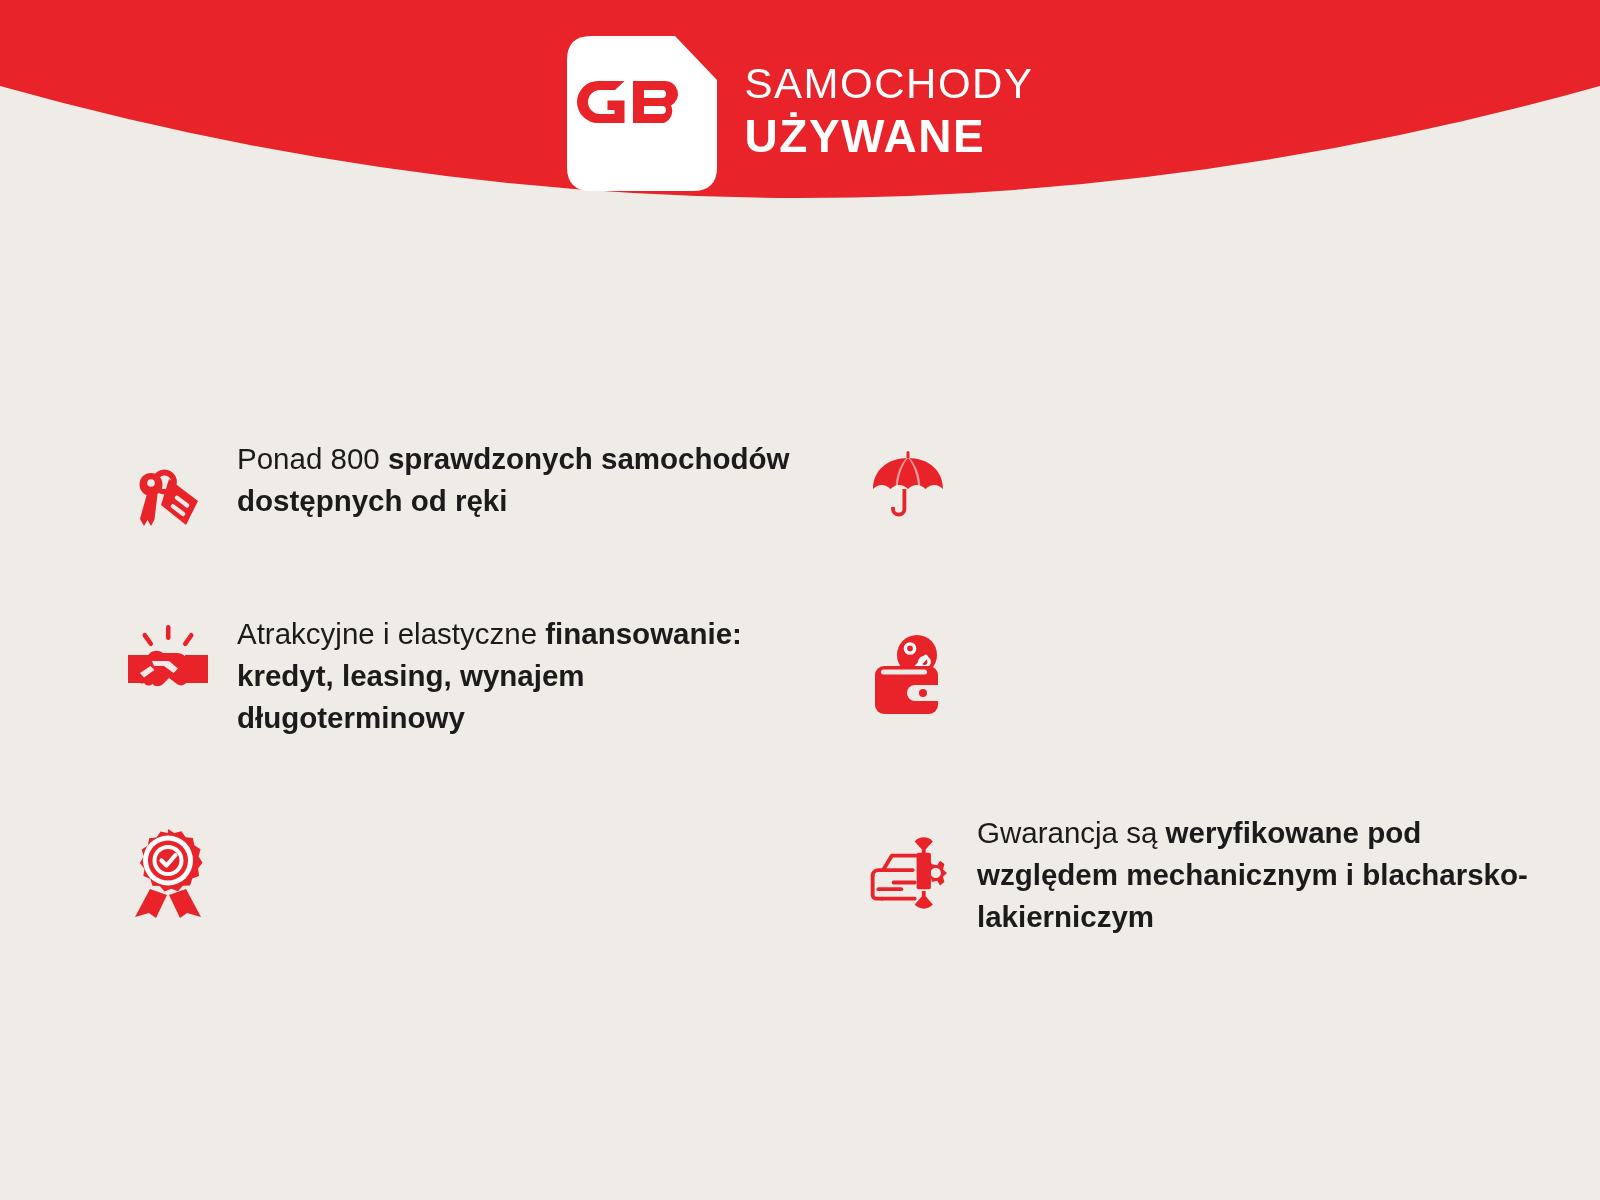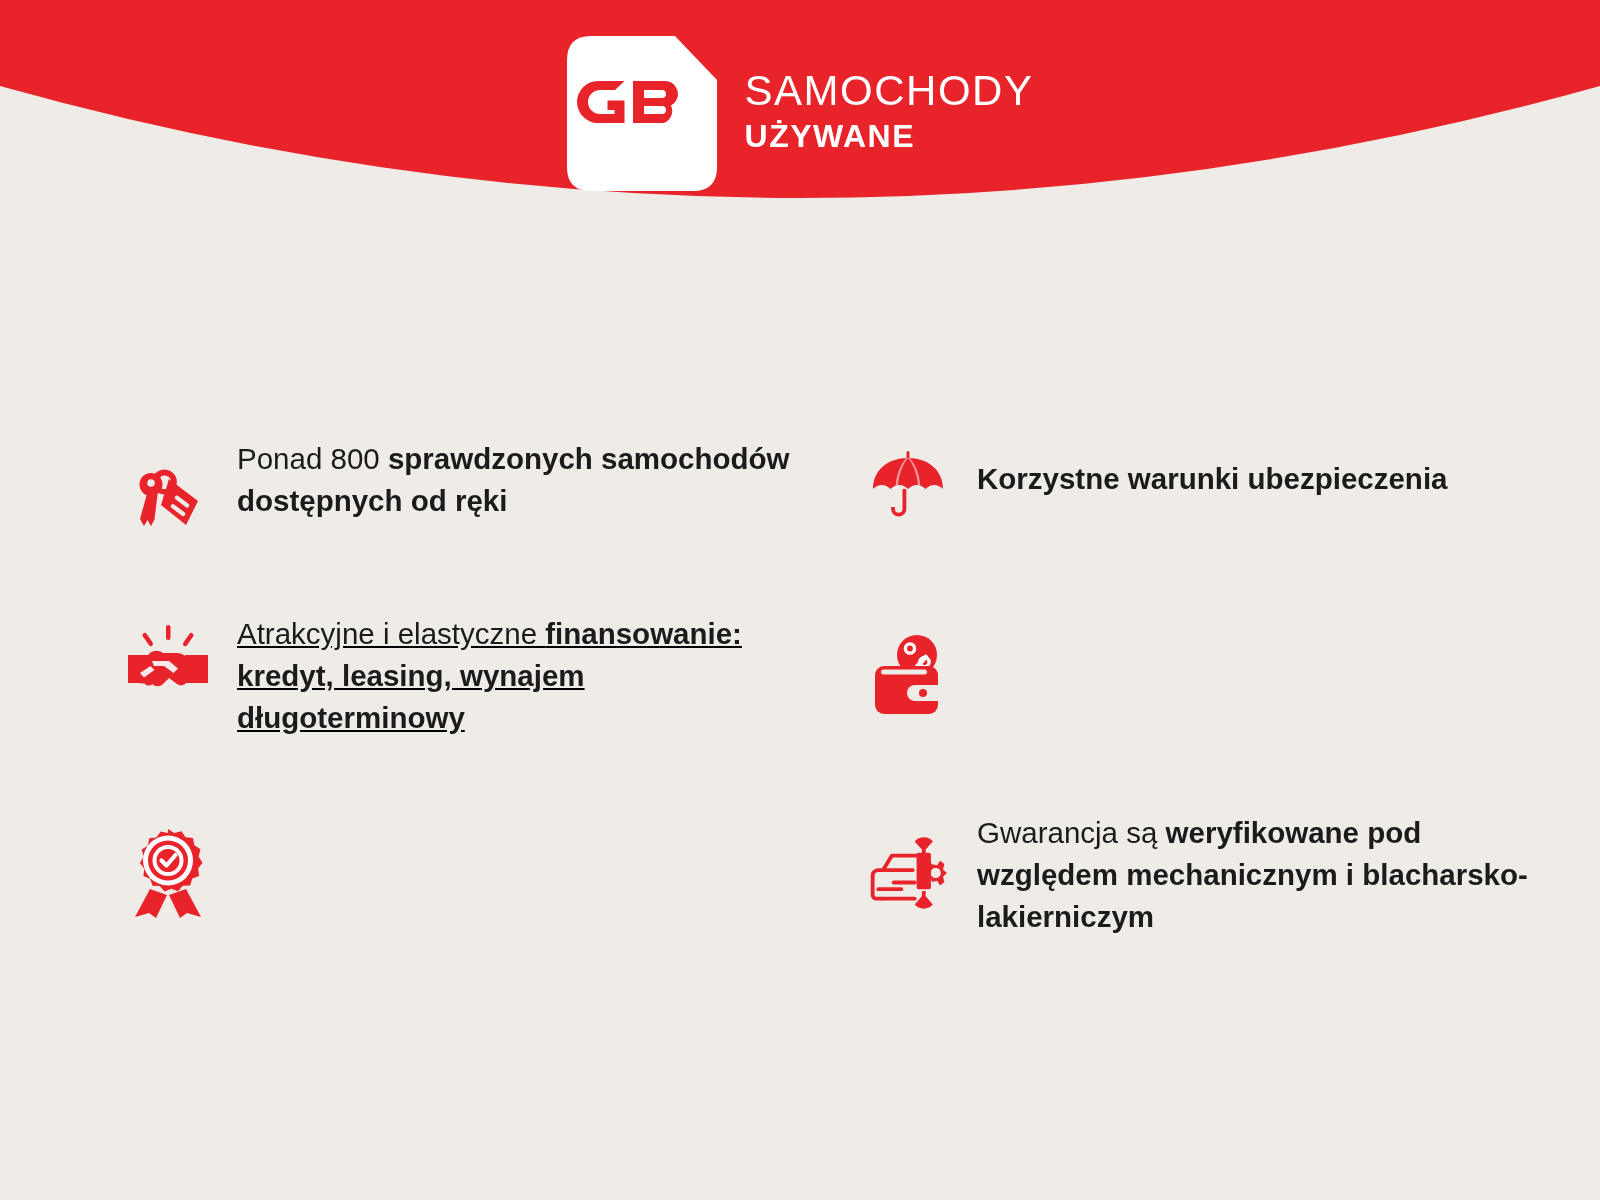--- a/index.html
+++ b/index.html
@@ -58,21 +58,21 @@
     padding-bottom: 4px;
   }
   .wordmark-line1 {
     color: #ffffff;
     font-size: 42px;
     font-weight: 400;
     letter-spacing: 1.5px;
   }
   .wordmark-line2 {
     color: #ffffff;
-    font-size: 32px;
+    font-size: 46px;
     font-weight: 700;
     letter-spacing: 1.5px;
     margin-top: 8px;
   }
 
   
   .features {
     position: absolute;
     left: 0;
     top: 430px;
@@ -126,21 +126,21 @@
   .row2-left .feature-text  { padding-top: 8px; }
   .row2-right .feature-icon { margin-top: 26px; }
   .row2-right .feature-text { padding-top: 2px; }
 
   .row3-left .feature-icon  { margin-top: 20px; }
   .row3-left .feature-text  { padding-top: 6px; }
   .row3-right .feature-icon { margin-top: 18px; }
   .row3-right .feature-text { padding-top: 2px; }
 
   .row1 { height: 175px; }
-  .row2 { height: 205px; text-decoration: underline; }
+  .row2 { height: 205px; }
   .row3 { height: 175px; }
 </style>
 </head>
 <body>
 
 <div class="header-band">
   <svg width="1600" height="260" viewBox="0 0 1600 260" xmlns="http://www.w3.org/2000/svg" aria-hidden="true">
     <path d="M0,0 L1600,0 L1600,86 Q800,310 0,86 Z" fill="#e8232a"></path>
   </svg>
 </div>
@@ -203,23 +203,20 @@
                    C52,38.5 45.5,38.5 40,44
                    C34.5,38.5 28,38.5 22.5,44
                    C17,38.5 10.5,38.5 5,44 Z"></path>
 
           <path d="M40,13 C34,20 30.5,31 29.8,42.5 L27.6,44 C27.6,31 32,20 38.4,13 Z" fill="#ffffff" opacity="0.55"></path>
           <path d="M41.6,13 C48,20 52.4,31 52.4,44 L50.2,42.5 C49.5,31 46,20 40,13 Z" fill="#ffffff" opacity="0.55"></path>
 
           <path d="M38.3,44 L38.3,64 A7.6,7.6 0 0 1 23.1,64 L23.1,62 L26.9,62 L26.9,64 A3.8,3.8 0 0 0 34.5,64 L34.5,44 Z"></path>
         </g>
       </svg>
-    </div>
-    <div class="feature-text">
-      <span></span><b>Korzystne warunki ubezpieczenia</b><span></span>
     </div>
   </div>
 
   <div class="feature row2 row2-left">
     <div class="feature-icon">
       <svg width="86" height="86" viewBox="0 0 86 86" xmlns="http://www.w3.org/2000/svg">
         <g fill="#e8232a">
 
           <rect x="41" y="2" width="4.5" height="15" rx="2.2"></rect>
           <rect x="20.5" y="9" width="4.5" height="15" rx="2.2" transform="rotate(-35 22.7 16.5)"></rect>

